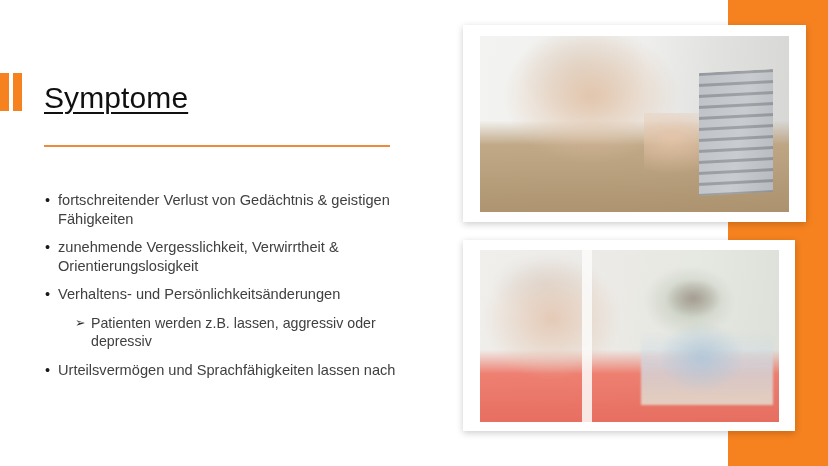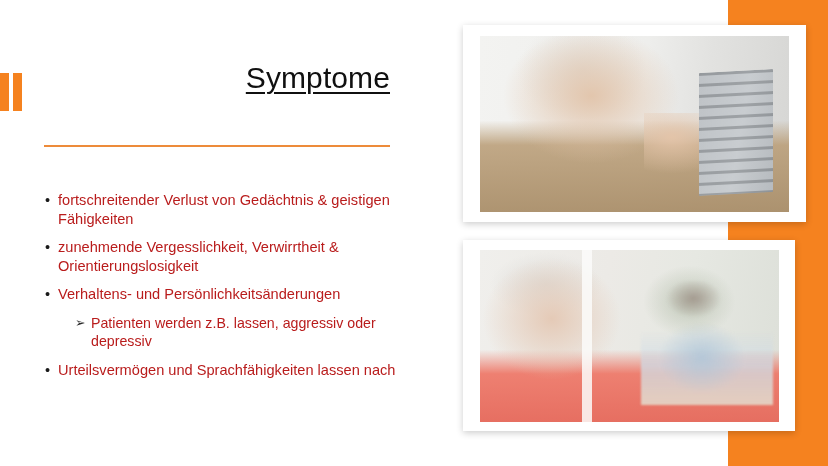--- a/index.html
+++ b/index.html
@@ -45,23 +45,23 @@
     height: 38px;
     background: #F5821F;
   }
   .corner-bars .bar.b1 { left: 0px; }
   .corner-bars .bar.b2 { left: 13px; }
 
   
   .title {
     position: absolute;
     left: 44px;
-    top: 60px;
+    top: 80px;
     width: 346px;
-    text-align: right;
+    text-align: left;
     font-size: 30px;
     font-weight: 400;
     color: #101010;
     letter-spacing: 0.1px;
     line-height: 36px;
     text-decoration: underline;
     text-decoration-thickness: 2px;
     text-underline-offset: 4px;
     white-space: nowrap;
   }
@@ -105,21 +105,21 @@
   .bullet-row.sub .bullet-mark {
     width: 17px;
     font-size: 12.5px;
     padding-left: 1px;
     color: #2a2a2a;
   }
   .bullet-text {
     flex: 1 1 auto;
     font-size: 14.6px;
     line-height: 18.5px;
-    color: #b91c1c;
+    color: #404040;
   }
   .bullet-row.sub .bullet-text {
     font-size: 14.2px;
     line-height: 18.5px;
   }
 
   
   .photo-card {
     position: absolute;
     background: #ffffff;

